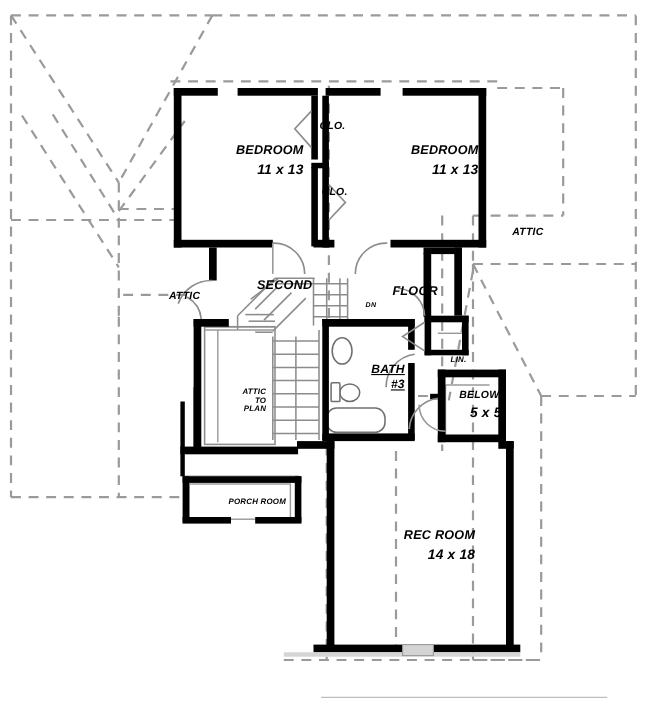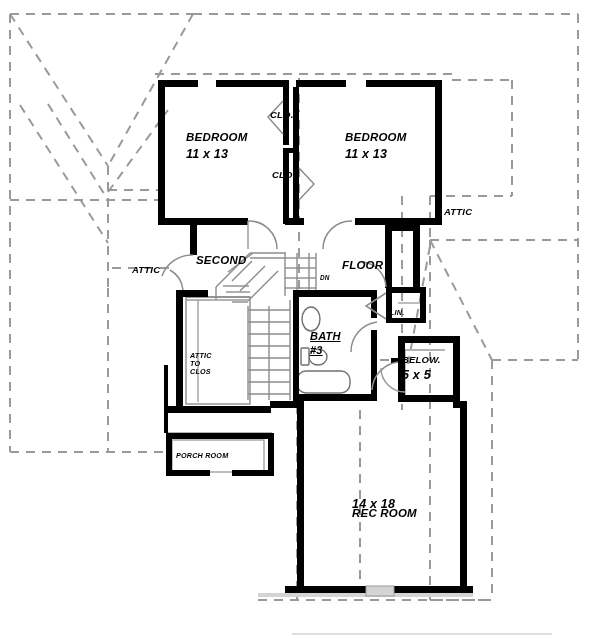--- a/index.html
+++ b/index.html
@@ -25,21 +25,21 @@
     height: 644px;
   }
   .label {
     position: absolute;
     font-family: "Liberation Sans", sans-serif;
     font-weight: bold;
     font-style: italic;
     color: #000000;
     white-space: nowrap;
     line-height: 1.08;
-    text-align: left;
+    text-align: right;
     letter-spacing: 0.2px;
   }
   .lbl-room {
     font-size: 11.5px;
   }
   .lbl-dim {
     font-size: 12.5px;
   }
   .lbl-small {
     font-size: 9.5px;
@@ -328,53 +328,53 @@
   </div>
 
   <div class="label lbl-small" style="left:132px; top:265px; width:50px;">
     <span>ATTIC</span>
   </div>
 
   <div class="label lbl-small" style="left:444px; top:207px; width:50px;">
     <span>ATTIC</span>
   </div>
 
-  <div class="label lbl-tiny" style="left:390px; top:309px; width:34px;">
+  <div class="label lbl-tiny" style="left:390px; top:323px; width:34px;">
     <span>LIN.</span>
   </div>
 
   <div class="label lbl-mini" style="left:320px; top:275px; width:22px;">
     <span>DN</span>
   </div>
 
   <div class="label lbl-tiny" style="left:190px; top:352px; width:52px;">
     <div>ATTIC</div>
     <div>TO</div>
-    <div>CLOS</div>
+    <div>PLAN</div>
   </div>
 
   <div class="label lbl-bath" style="left:310px; top:331px; width:58px;">
     <span>BATH</span>
   </div>
   <div class="label lbl-bath" style="left:310px; top:345px; width:58px;">
     <span>#3</span>
   </div>
 
   <div class="label lbl-small" style="left:402px; top:355px; width:54px;">
     <span>BELOW.</span>
   </div>
   <div class="label lbl-dim" style="left:402px; top:369px; width:54px;">
     <span>5 x 5</span>
   </div>
 
   <div class="label lbl-tiny" style="left:176px; top:452px; width:84px;">
     <span>PORCH ROOM</span>
   </div>
 
-  <div class="label lbl-room" style="left:352px; top:481px; width:80px;margin-top:26px;">
+  <div class="label lbl-room" style="left:352px; top:481px; width:80px;">
     <span>REC ROOM</span>
   </div>
   <div class="label lbl-dim" style="left:352px; top:498px; width:80px;">
     <span>14 x 18</span>
   </div>
 
 
 </div>
 
 </body></html>

